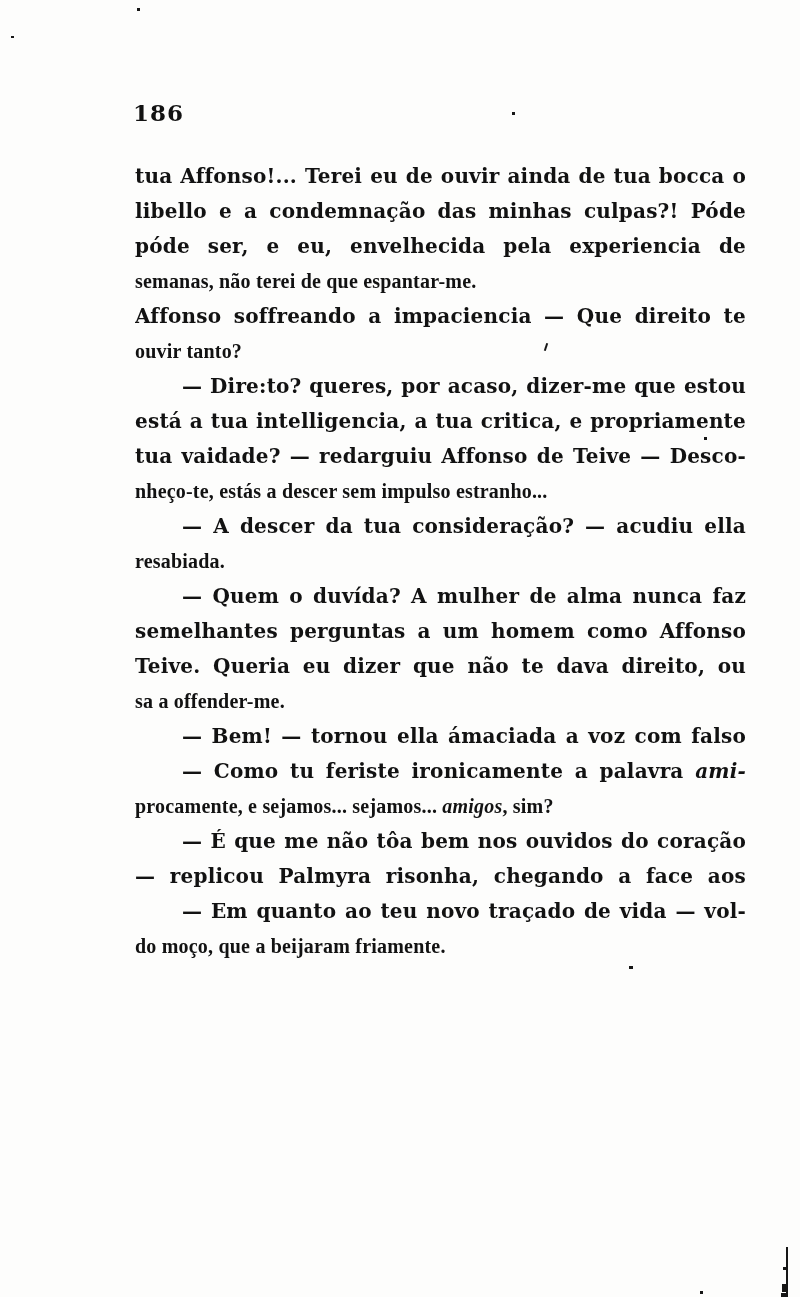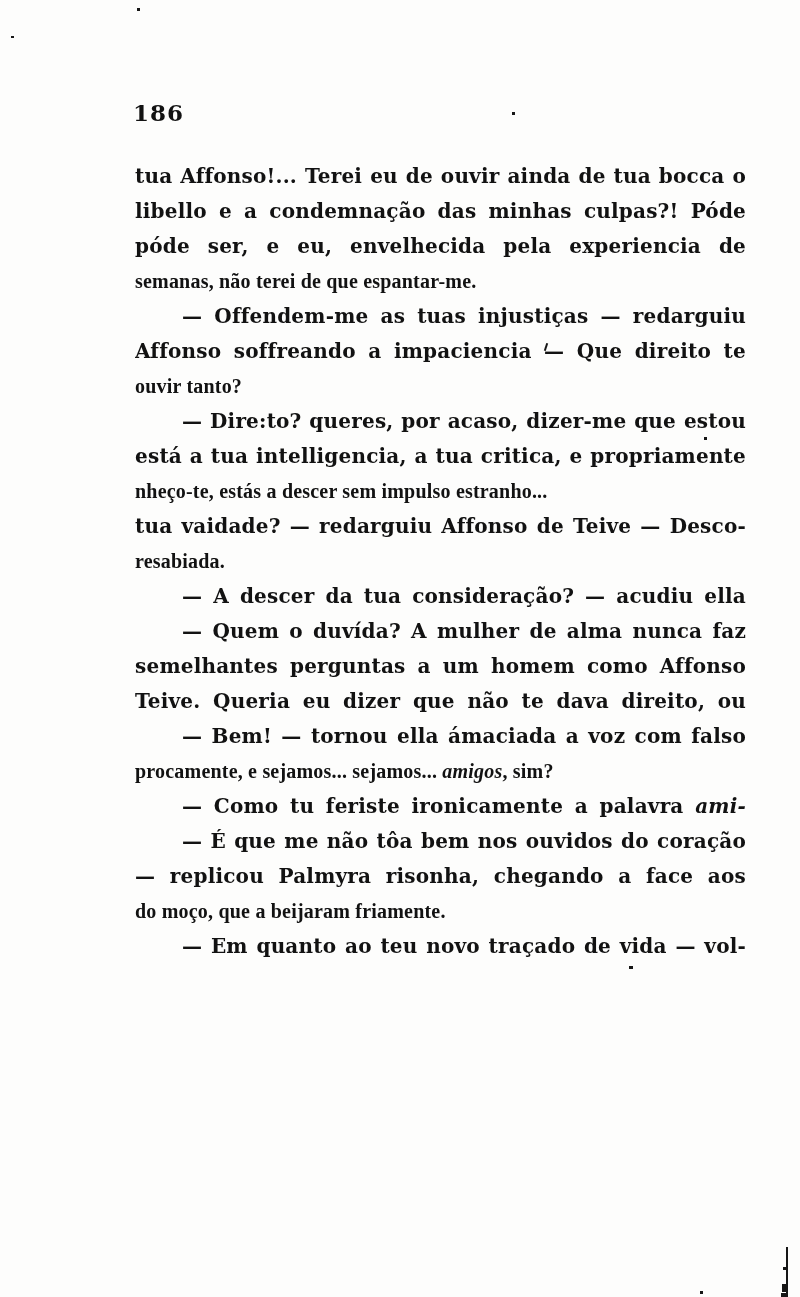--- a/index.html
+++ b/index.html
@@ -60,39 +60,39 @@
 <body>
 
 <div class="page">
   <div class="pagenum">186</div>
 
   <div class="textblock">
       <div class="line"><span>tua Affonso!... Terei eu de ouvir ainda de tua bocca o</span></div>
       <div class="line"><span>libello e a condemnação das minhas culpas?! Póde ser,</span></div>
       <div class="line"><span>póde ser, e eu, envelhecida pela experiencia de poucas</span></div>
       <div class="line end"><span>semanas, não terei de que espantar-me.</span></div>
-      <div class="line indent"><span>— Offendem-me as tuas injustiças — redarguiu</span></div>
       <div class="line"><span>Affonso soffreando a impaciencia — Que direito te dou</span></div>
       <div class="line end"><span>ouvir tanto?</span></div>
       <div class="line indent"><span>— Dire:to? queres, por acaso, dizer-me que estou</span></div>
       <div class="line"><span>está a tua intelligencia, a tua critica, e propriamente a</span></div>
+      <div class="line"><span>tua vaidade? — redarguiu Affonso de Teive — Desco-</span></div>
       <div class="line end"><span>nheço-te, estás a descer sem impulso estranho...</span></div>
-      <div class="line"><span>tua vaidade? — redarguiu Affonso de Teive — Desco-</span></div>
+      <div class="line indent"><span>— A descer da tua consideração? — acudiu ella</span></div>
       <div class="line end"><span>resabiada.</span></div>
-      <div class="line indent"><span>— A descer da tua consideração? — acudiu ella</span></div>
       <div class="line indent"><span>— Quem o duvída? A mulher de alma nunca faz</span></div>
       <div class="line"><span>semelhantes perguntas a um homem como Affonso de</span></div>
       <div class="line"><span>Teive. Queria eu dizer que não te dava direito, ou cau-</span></div>
+      <div class="line end"><span>sa a offender-me.</span></div>
       <div class="line indent"><span>— Bem! — tornou ella ámaciada a voz com falso</span></div>
+      <div class="line indent"><span>— Como tu feriste ironicamente a palavra </span><span class="it">ami-</span></div>
       <div class="line end"><span>procamente, e sejamos... sejamos... </span><span class="it">amigos</span><span>, sim?</span></div>
-      <div class="line indent"><span>— Como tu feriste ironicamente a palavra </span><span class="it">ami-</span></div>
       <div class="line indent"><span>— É que me não tôa bem nos ouvidos do coração</span></div>
       <div class="line"><span>— replicou Palmyra risonha, chegando a face aos labios</span></div>
+      <div class="line indent"><span>— Em quanto ao teu novo traçado de vida — vol-</span></div>
       <div class="line end"><span>do moço, que a beijaram friamente.</span></div>
-      <div class="line indent"><span>— Em quanto ao teu novo traçado de vida — vol-</span></div>
     </div>
 
   <div class="artifact" style="left:137px; top:8px;  width:3px; height:3px;"></div>
   <div class="artifact" style="left:11px;  top:36px; width:3px; height:2px;"></div>
   <div class="artifact" style="left:512px; top:112px; width:3px; height:3px;"></div>
   <div class="artifact" style="left:545px; top:343px; width:2px; height:8px; transform:rotate(18deg);"></div>
   <div class="artifact" style="left:704px; top:437px; width:3px; height:3px;"></div>
   <div class="artifact" style="left:629px; top:966px; width:4px; height:3px;"></div>
   <div class="artifact" style="left:700px; top:1291px; width:3px; height:3px;"></div>
   <div class="artifact" style="left:786px; top:1247px; width:2px; height:50px;"></div>

